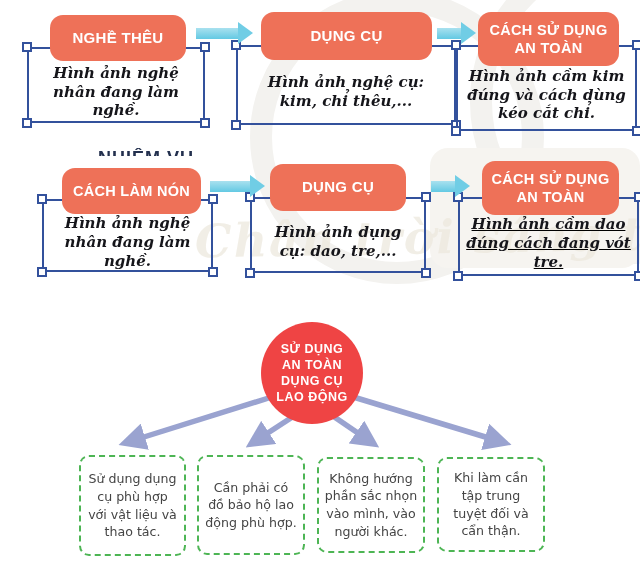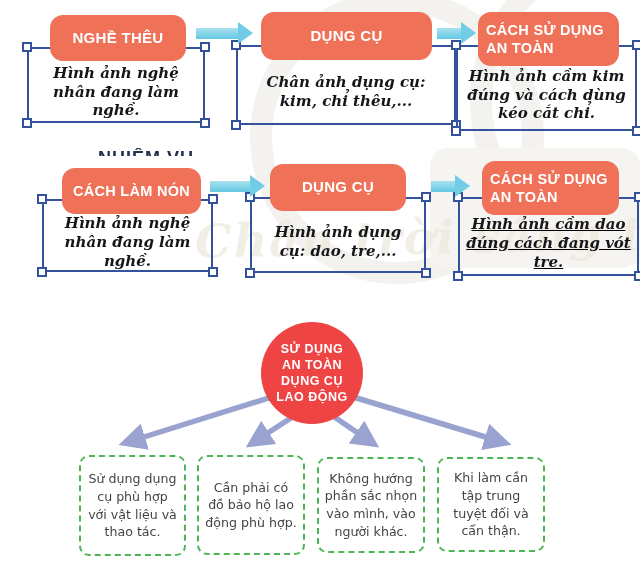--- a/index.html
+++ b/index.html
@@ -21,21 +21,21 @@
   .frame{position:absolute;border:2px solid #33519c;z-index:2;box-sizing:border-box;
          display:flex;align-items:center;justify-content:center;text-align:center;}
   .frame .ftext{font-family:"DejaVu Serif",serif;font-style:italic;font-weight:bold;
                 color:#15151a;font-size:15px;line-height:1.25;padding:0 6px;}
   .k{position:absolute;width:6px;height:6px;background:#fff;border:2px solid #33519c;}
   .k-tl{left:-7px;top:-7px;} .k-tr{right:-7px;top:-7px;}
   .k-bl{left:-7px;bottom:-7px;} .k-br{right:-7px;bottom:-7px;}
 
   
   .ohead{position:absolute;background:#ee7158;border-radius:13px;z-index:4;
-         display:flex;align-items:center;justify-content:center;text-align:left;
+         display:flex;align-items:center;justify-content:center;text-align:center;
          color:#ffffff;font-weight:bold;box-sizing:border-box;padding:2px 8px;}
   .ohead .htext{font-size:15px;line-height:1.25;letter-spacing:0.3px;}
 
   
   .pad-top{padding-top:14px;}
 
   
   .barrow{position:absolute;z-index:3;height:11px;background:linear-gradient(180deg,#a9e1ef,#63c9e3);}
   .barrow::after{content:'';position:absolute;right:-15px;top:-6px;width:0;height:0;
                  border-left:15px solid #70cde5;border-top:11px solid transparent;
@@ -79,21 +79,21 @@
     <div class="htext">NGHỀ THÊU</div>
   </div>
 
   <div class="barrow" style="left:196px;top:28px;width:42px;"></div>
 
   <div class="frame pad-top" style="left:236px;top:45px;width:220px;height:80px;">
     <i class="k k-tl"></i>
     <i class="k k-tr"></i>
     <i class="k k-bl"></i>
     <i class="k k-br"></i>
-    <div class="ftext" style="max-width:170px;">Chân ảnh dụng cụ: kim, chỉ thêu,...</div>
+    <div class="ftext" style="max-width:170px;">Hình ảnh nghệ cụ: kim, chỉ thêu,...</div>
   </div>
   <div class="ohead" style="left:261px;top:12px;width:171px;height:48px;">
     <div class="htext">DỤNG CỤ</div>
   </div>
 
   <div class="barrow" style="left:437px;top:28px;width:24px;"></div>
 
   <div class="frame pad-top" style="left:456px;top:45px;width:181px;height:86px;">
     <i class="k k-tl"></i>
     <i class="k k-tr"></i>

